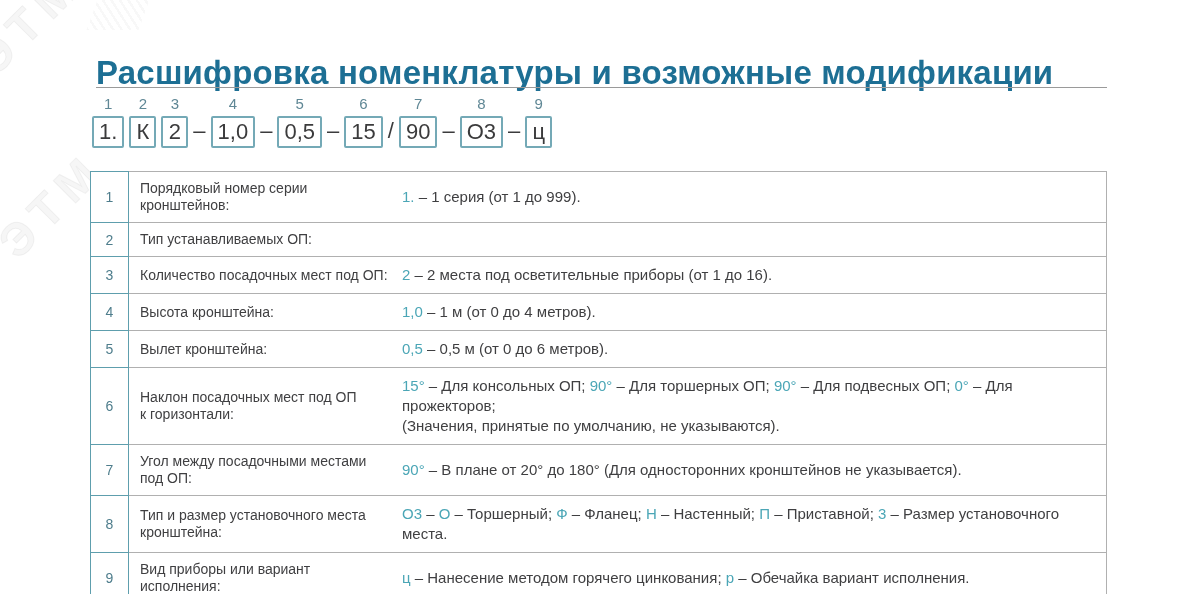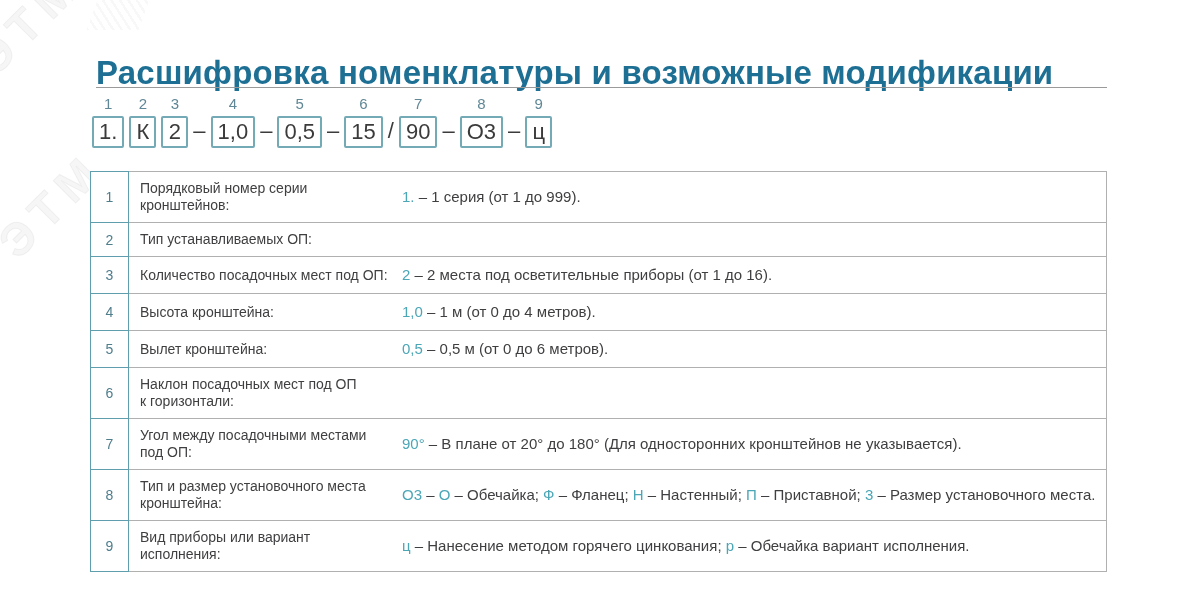--- a/index.html
+++ b/index.html
@@ -130,36 +130,38 @@
         <div class="tcontent">
           <div class="tlabel">Вылет кронштейна:</div>
           <div class="tvalue"><span class="accent">0,5</span><span> – 0,5 м (от 0 до 6 метров).</span></div>
         </div>
       </div>
       <div class="trow">
         <div class="tnum">6</div>
         <div class="tcontent">
           <div class="tlabel">Наклон посадочных мест под ОП
 к горизонтали:</div>
+          <div class="tvalue"><span class="accent">15°</span><span> – Для консольных ОП; </span><span class="accent">90°</span><span> – Для торшерных ОП; </span><span class="accent">90°</span><span> – Для подвесных ОП; </span><span class="accent">0°</span><span> – Для прожекторов;
+(Значения, принятые по умолчанию, не указываются).</span></div>
         </div>
       </div>
       <div class="trow">
         <div class="tnum">7</div>
         <div class="tcontent">
           <div class="tlabel">Угол между посадочными местами
 под ОП:</div>
           <div class="tvalue"><span class="accent">90°</span><span> – В плане от 20° до 180° (Для односторонних кронштейнов не указывается).</span></div>
         </div>
       </div>
       <div class="trow">
         <div class="tnum">8</div>
         <div class="tcontent">
           <div class="tlabel">Тип и размер установочного места
 кронштейна:</div>
-          <div class="tvalue"><span class="accent">О3</span><span> – </span><span class="accent">О</span><span> – Обечайка; </span><span class="accent">Ф</span><span> – Фланец; </span><span class="accent">Н</span><span> – Настенный; </span><span class="accent">П</span><span> – Приставной; </span><span class="accent">3</span><span> – Размер установочного места.</span></div>
+          <div class="tvalue"><span class="accent">О3</span><span> – </span><span class="accent">О</span><span> – Торшерный; </span><span class="accent">Ф</span><span> – Фланец; </span><span class="accent">Н</span><span> – Настенный; </span><span class="accent">П</span><span> – Приставной; </span><span class="accent">3</span><span> – Размер установочного места.</span></div>
         </div>
       </div>
       <div class="trow">
         <div class="tnum">9</div>
         <div class="tcontent">
           <div class="tlabel">Вид приборы или вариант исполнения:</div>
           <div class="tvalue"><span class="accent">ц</span><span> – Нанесение методом горячего цинкования; </span><span class="accent">р</span><span> – Обечайка вариант исполнения.</span></div>
         </div>
       </div>
     </div>

